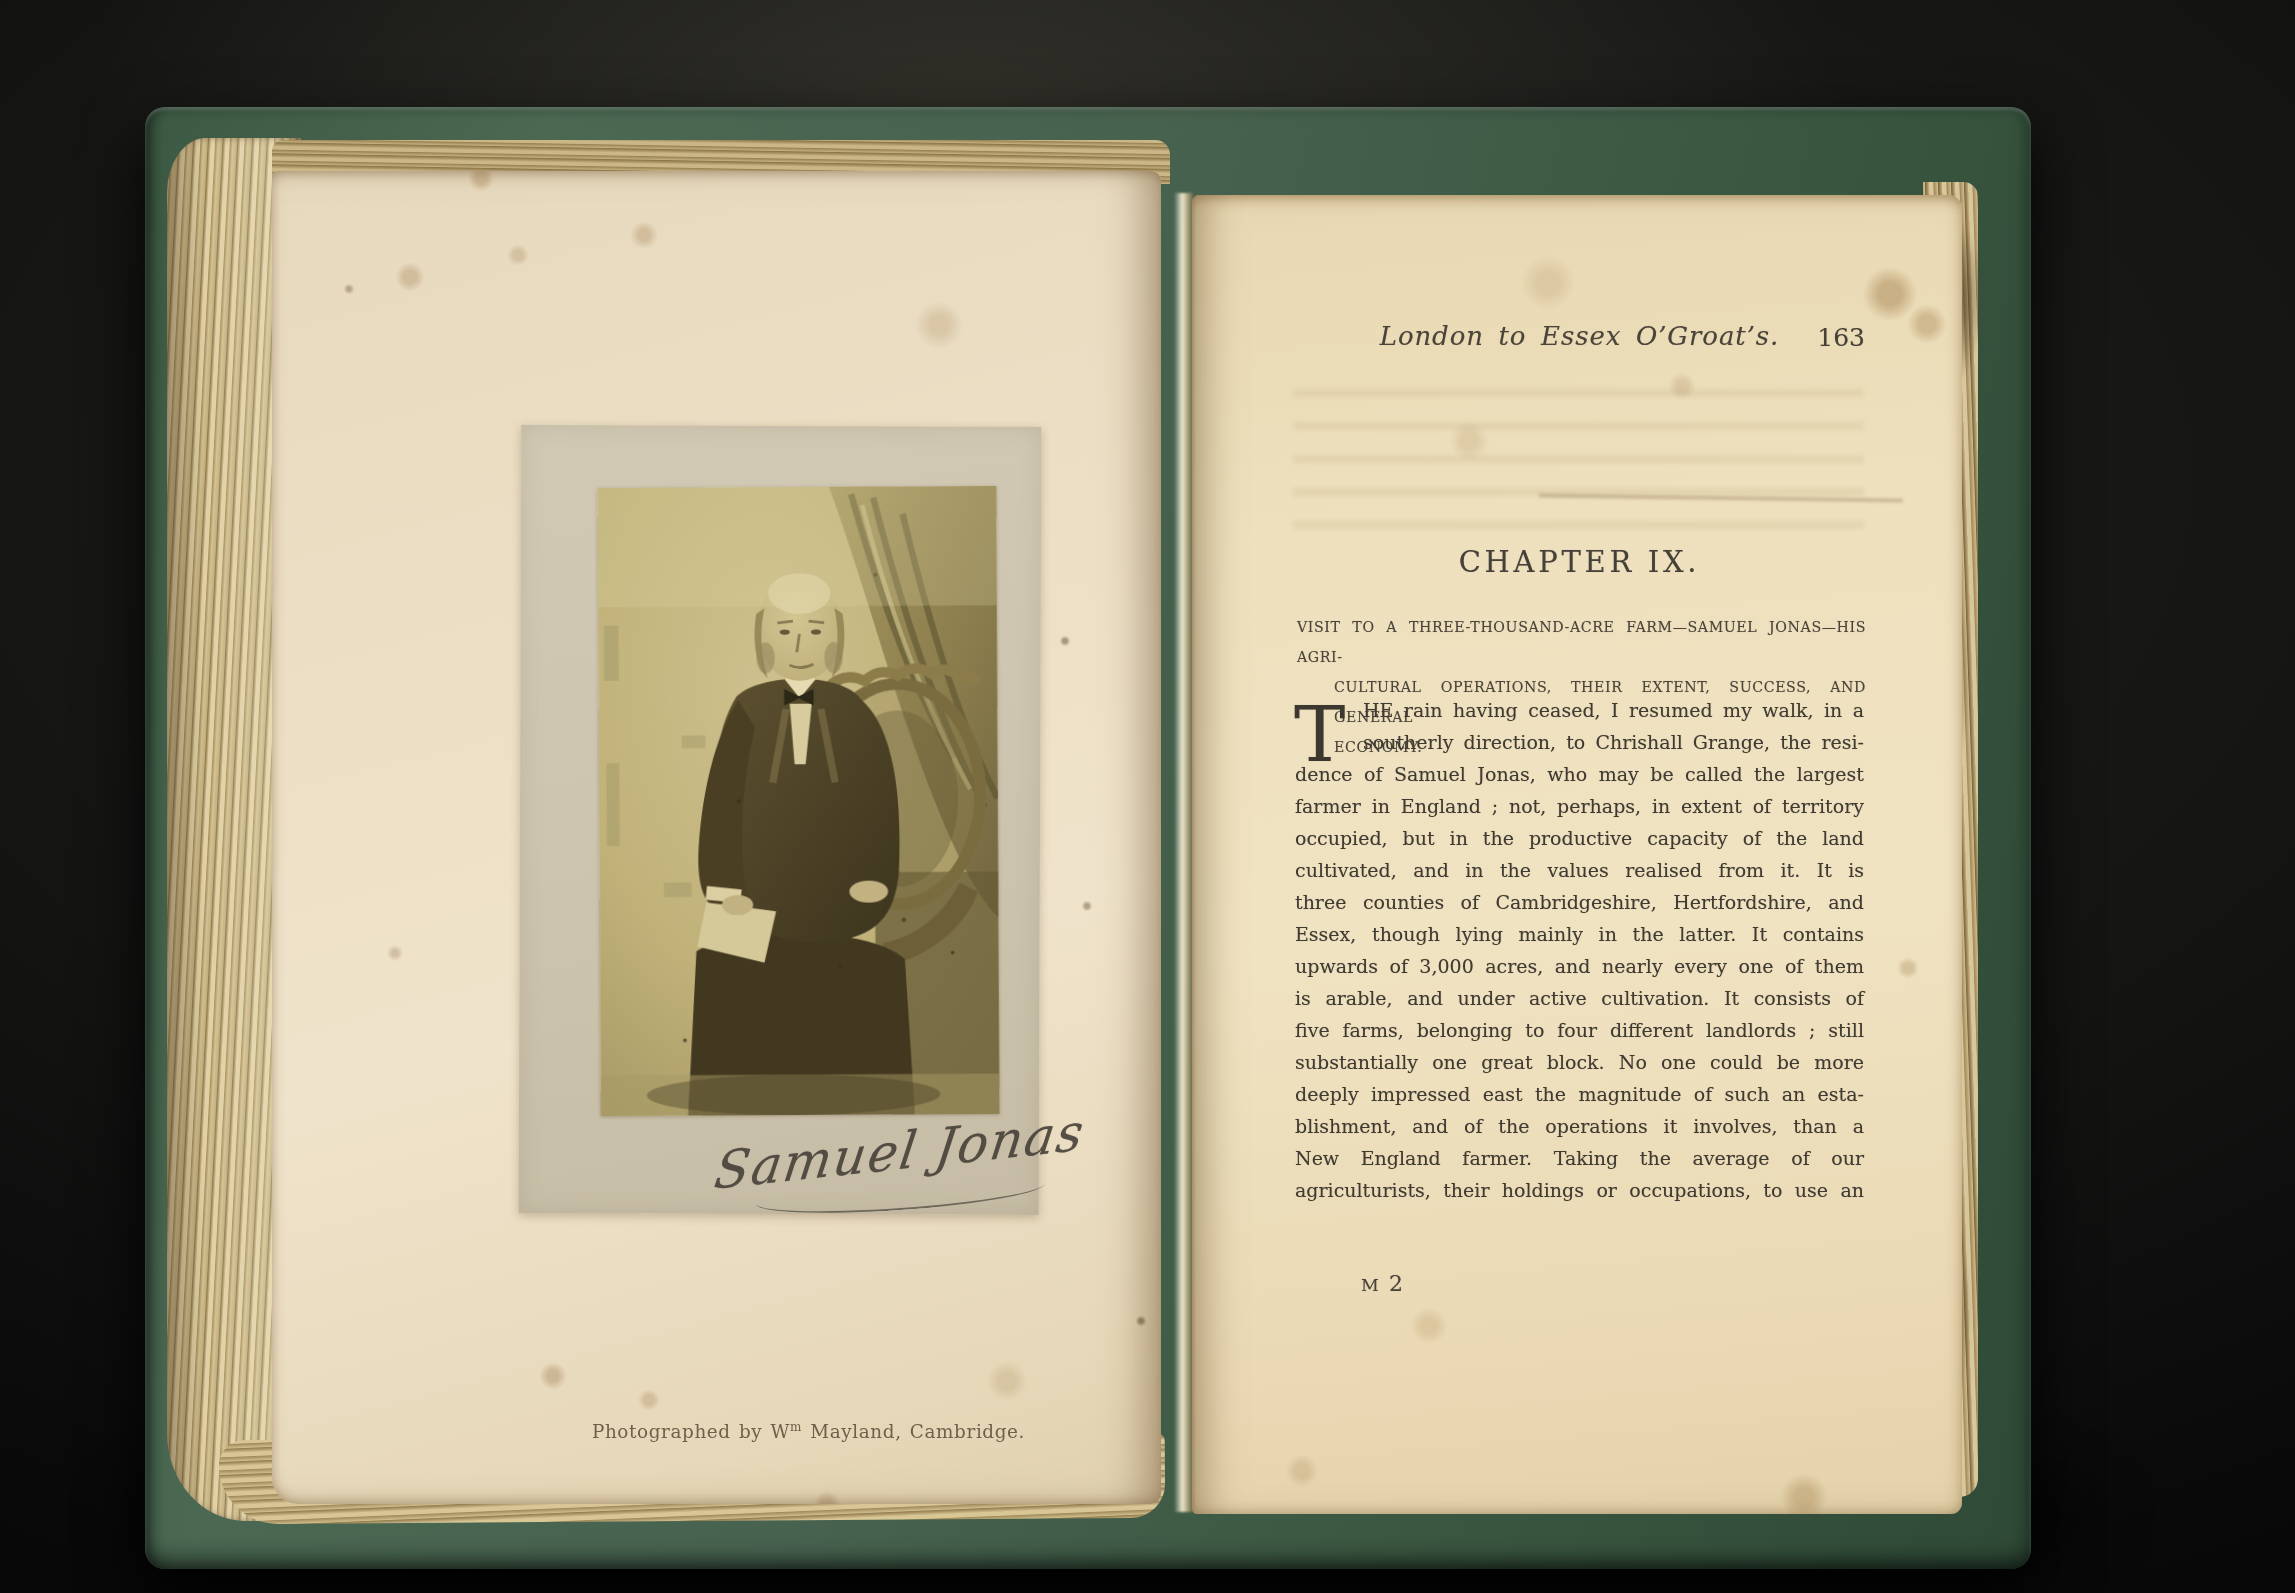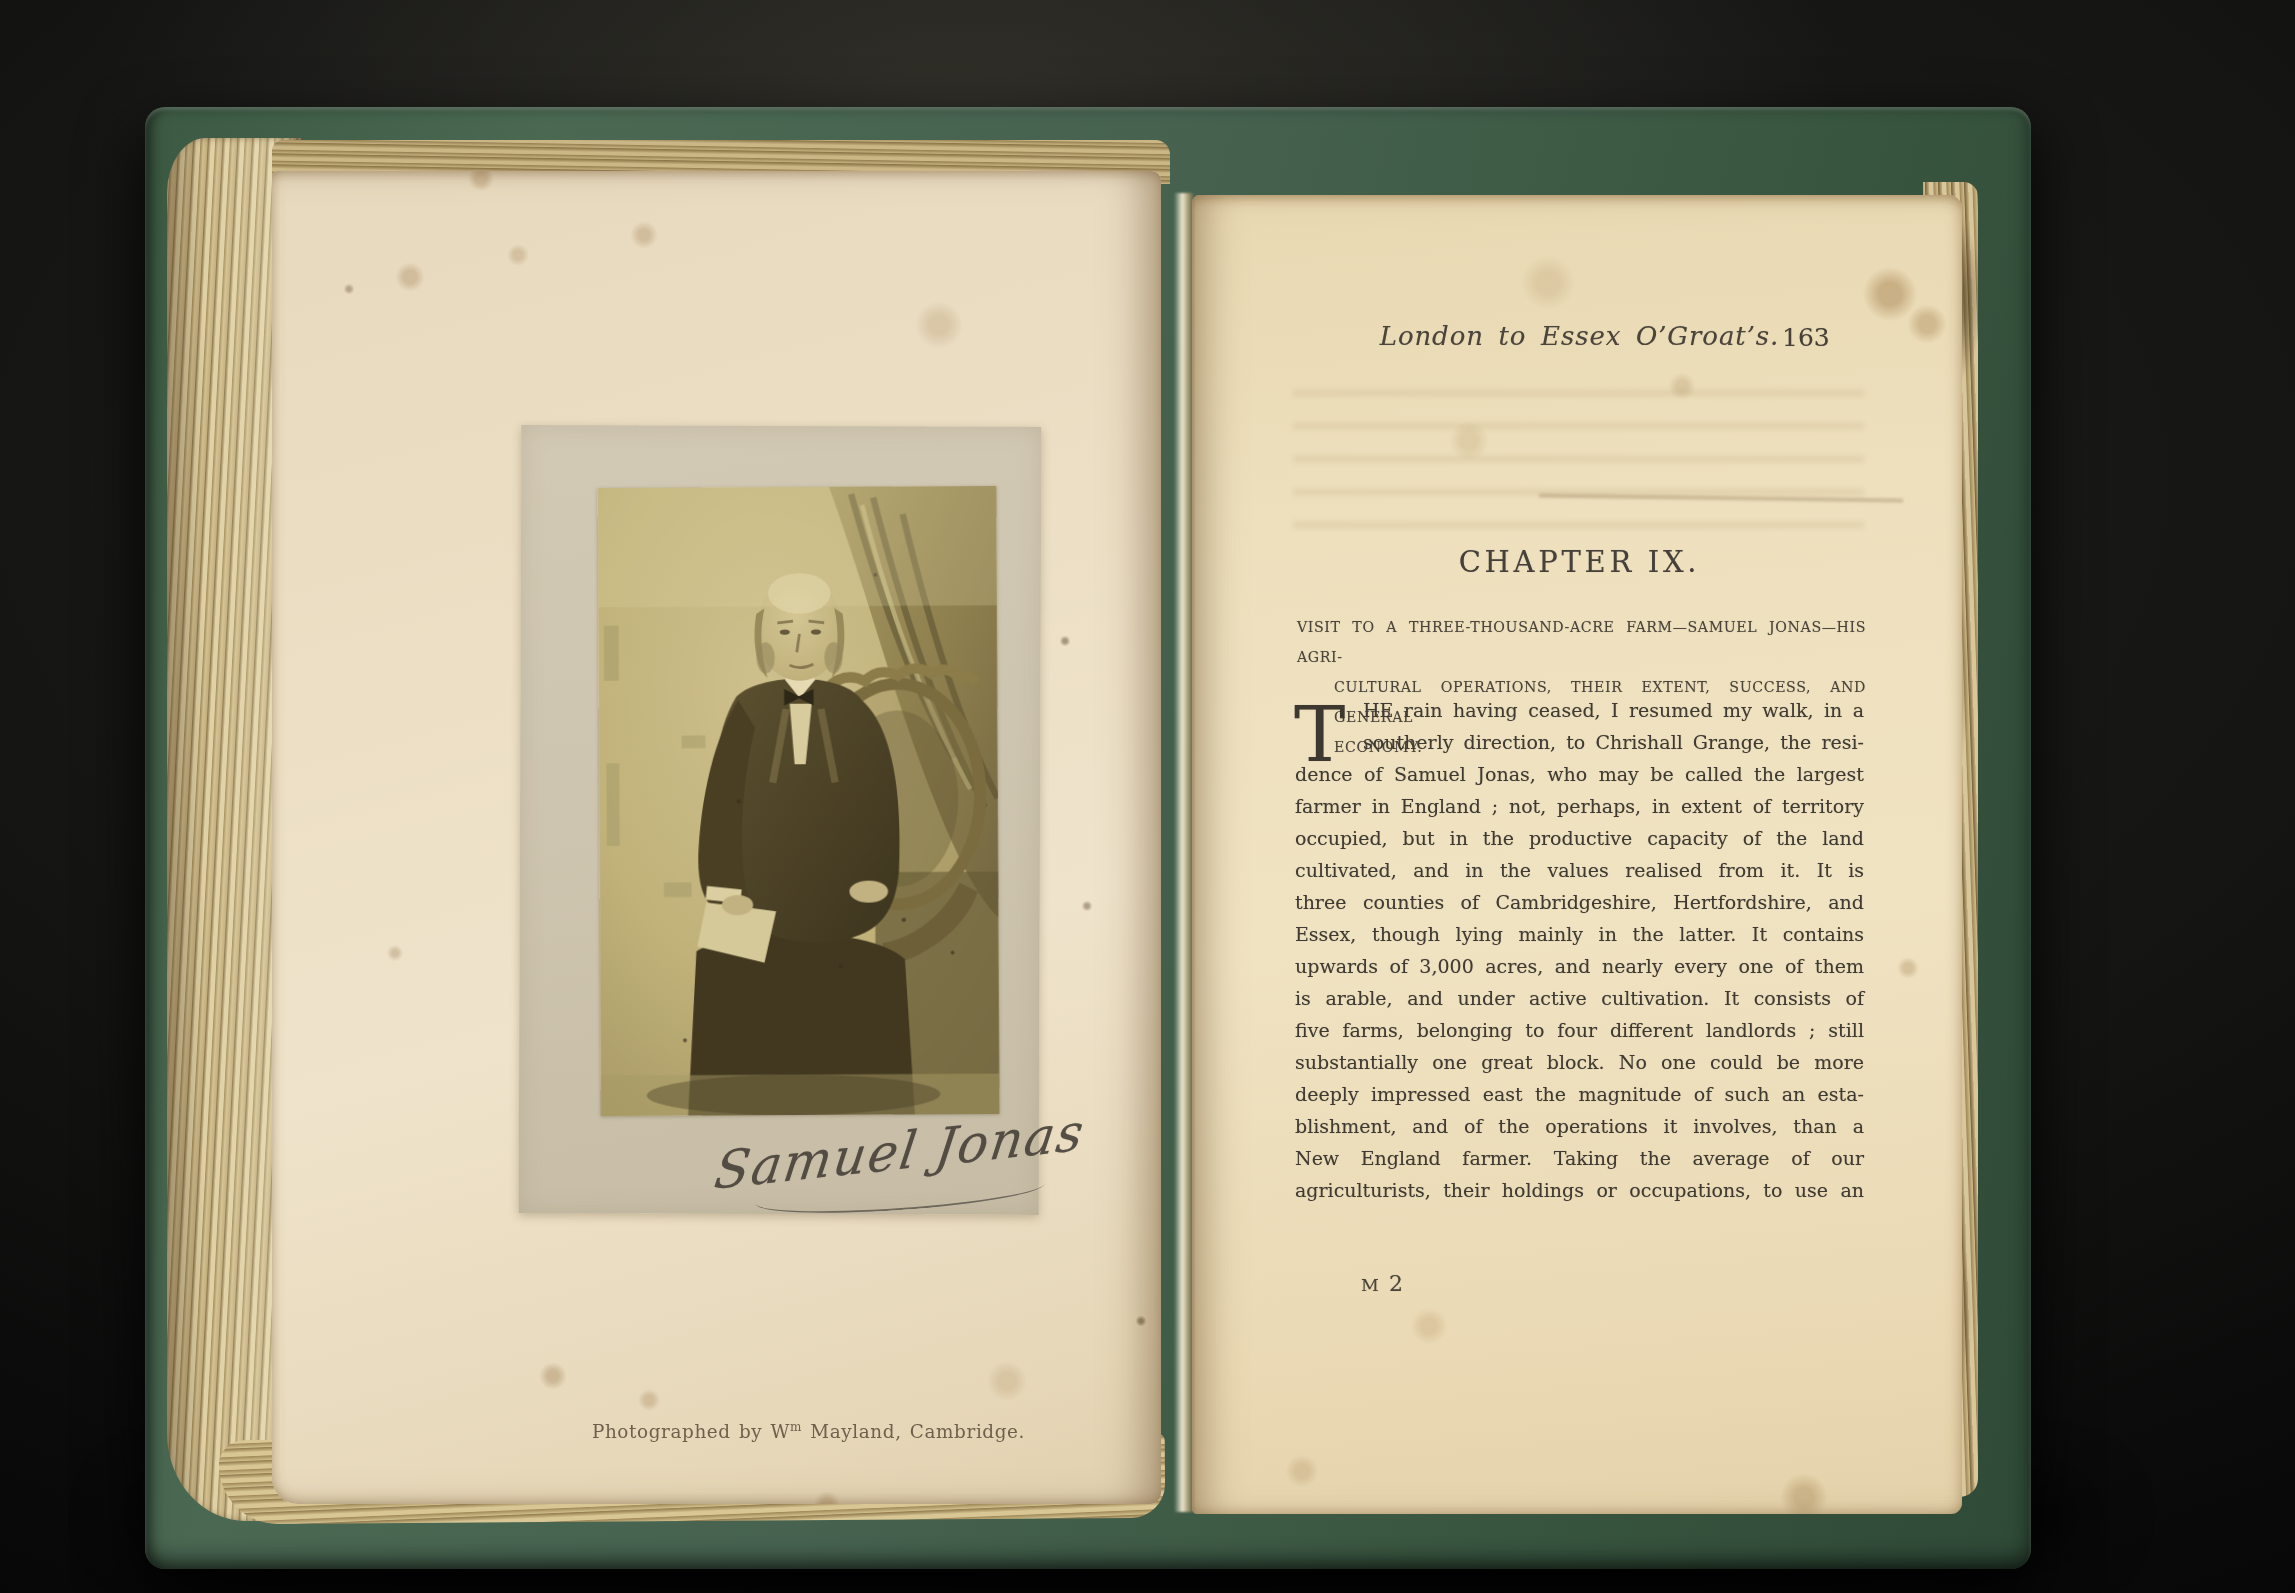--- a/index.html
+++ b/index.html
@@ -82,21 +82,21 @@
     font-style:italic;font-size:51px;letter-spacing:1.8px;color:rgba(72,66,59,.88);
     transform:rotate(-6deg) skewX(-14deg);}
   .flourish{position:absolute;left:755px;top:1177px;width:290px;height:31px;
     border-bottom:2.8px solid rgba(74,68,60,.7);border-radius:50%;transform:rotate(-4deg);}
   .caption{position:absolute;left:588px;top:1420px;width:441px;text-align:center;
     font-size:18.4px;letter-spacing:0.6px;word-spacing:1.8px;color:#6e604b;}
   .caption sup{font-size:12px;vertical-align:7.3px;}
   
   .running-header{position:absolute;left:1295px;top:321px;width:569px;text-align:center;
     font-style:italic;font-size:26px;letter-spacing:0.9px;word-spacing:5.5px;color:#4a443a;}
-  .page-number{position:absolute;left:1782px;top:323px;width:83px;
+  .page-number{position:absolute;left:1782px;top:323px;width:83px;text-align:right;
     font-size:25px;color:#464036;}
   .ghost-block{position:absolute;left:1293px;top:389px;width:571px;height:147px;
     background:repeating-linear-gradient(180deg, rgba(148,124,78,.15) 0px, rgba(148,124,78,.15) 8.3px, rgba(148,124,78,0) 8.3px, rgba(148,124,78,0) 33px);
     filter:blur(2.8px);opacity:.8;}
   .crease{position:absolute;left:1539px;top:496px;width:364px;height:3.7px;
     background:rgba(125,98,60,.3);filter:blur(1.8px);transform:rotate(.8deg);}
   .chapter-heading{position:absolute;left:1295px;top:545px;width:569px;text-align:center;
     font-size:29px;letter-spacing:3.7px;color:#45403a;}
   .chapter-summary{position:absolute;left:1297px;top:612px;width:569px;
     font-size:14.2px;letter-spacing:0.6px;line-height:30px;color:#4a443a;}

